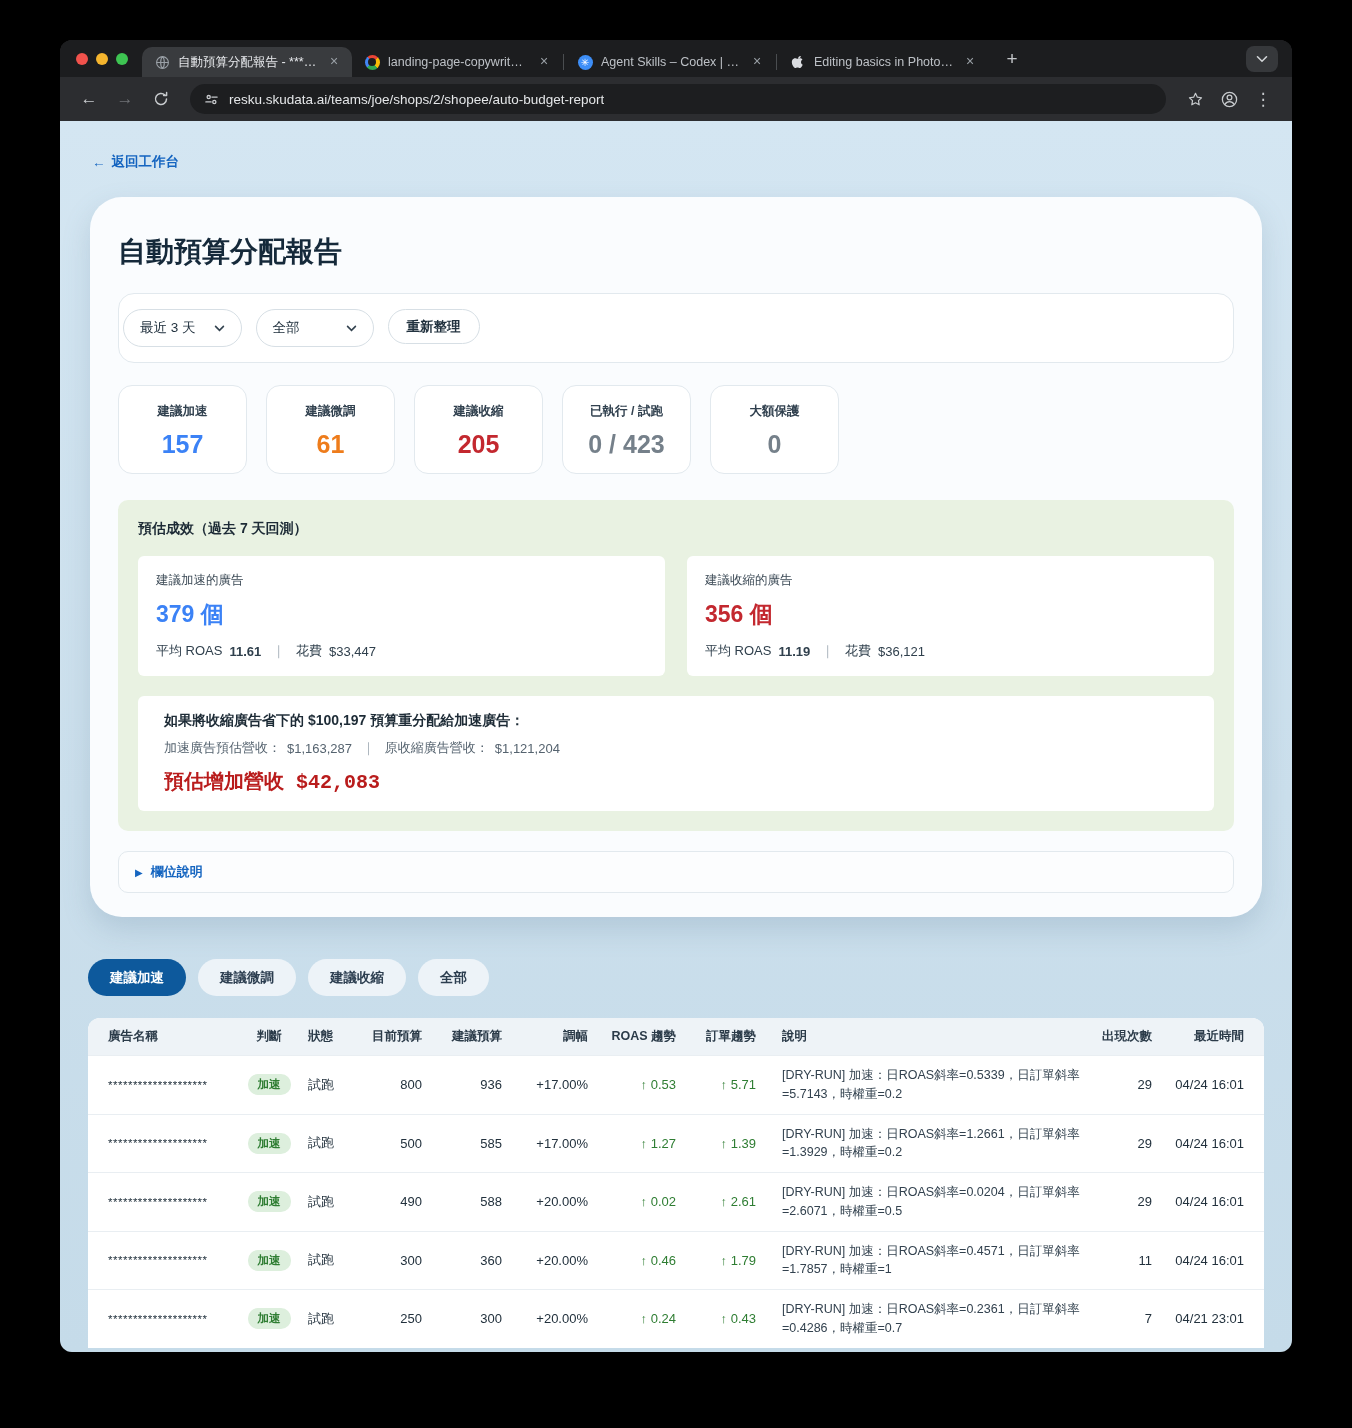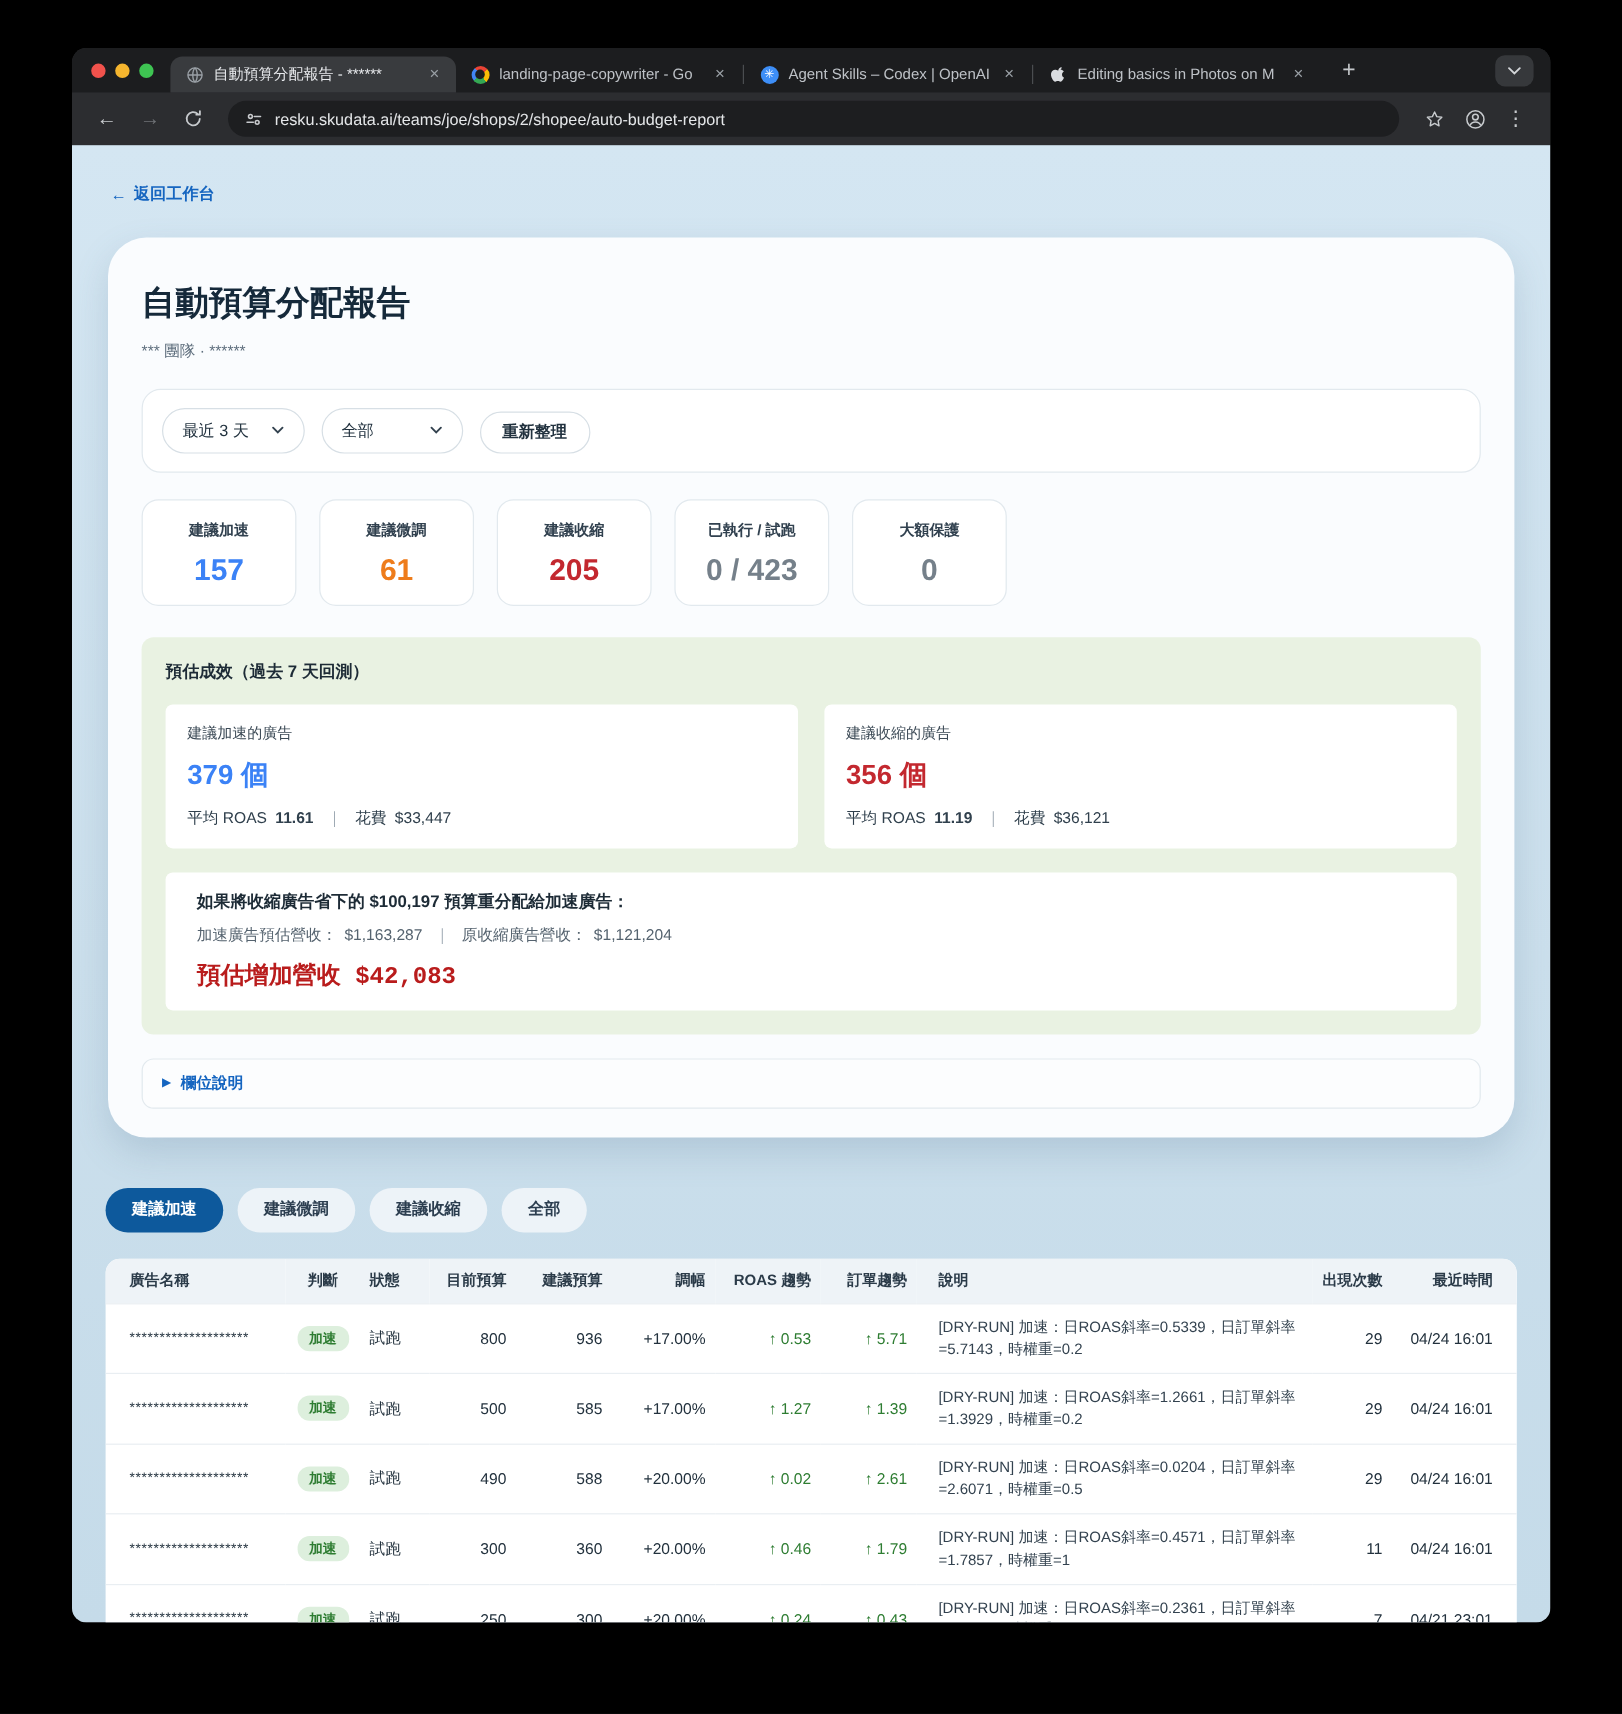--- a/index.html
+++ b/index.html
@@ -9,21 +9,21 @@
     position:absolute; left:60px; top:40px; width:1232px; height:1312px;
     border-radius:12px; overflow:hidden; background:#2c2d30;
     display:flex; flex-direction:column;
   }
 
   
   .tabstrip{ height:37px; background:#1c1d1f; display:flex; align-items:flex-end; flex-shrink:0; position:relative; }
   .traffic{ display:flex; gap:8px; align-items:center; height:100%; padding:0 14px 0 16px; }
   .traffic span{ width:12px; height:12px; border-radius:50%; display:block; }
   .light-red{ background:#f1524c; } .light-yellow{ background:#f5b52e; } .light-green{ background:#3ec452; }
-  .tab{ height:30px; display:flex; align-items:center; gap:8px; padding:0 10px 0 12px; width:238px; border-radius:10px 10px 0 0; color:#bdc1c6; font-size:12.5px; cursor:default; }
+  .tab{ height:30px; display:flex; align-items:center; gap:8px; padding:0 10px 0 12px; width:210px; border-radius:10px 10px 0 0; color:#bdc1c6; font-size:12.5px; cursor:default; }
   .tab.active{ background:#393b3e; color:#e8eaed; }
   .tab-title{ flex:1; white-space:nowrap; overflow:hidden; text-overflow:ellipsis; }
   .tab-close{ font-size:14px; color:#9aa0a6; width:16px; height:16px; line-height:15px; text-align:center; border-radius:50%; }
   .tab-sep{ width:1px; height:16px; background:#4a4d50; margin:0 1px 7px 1px; }
   .favicon{ width:16px; height:16px; flex-shrink:0; display:flex; align-items:center; justify-content:center; }
   .g-logo{ width:15px; height:15px; border-radius:50%; background:conic-gradient(from -40deg,#ea4335 0 25%,#fbbc05 25% 50%,#34a853 50% 75%,#4285f4 75% 100%); position:relative; }
   .g-logo::after{ content:""; position:absolute; inset:3.5px; border-radius:50%; background:#1c1d1f; }
   .oa-logo{ width:15px; height:15px; border-radius:50%; background:#3d8ef7; color:#fff; font-size:10px; display:flex; align-items:center; justify-content:center; }
   .newtab{ color:#c3c6c9; font-size:19px; margin:0 0 6px 12px; width:24px; height:24px; display:flex; align-items:center; justify-content:center; border-radius:50%; }
   .tabsearch{ position:absolute; right:14px; top:6px; width:32px; height:26px; border-radius:8px; background:#36383b; display:flex; align-items:center; justify-content:center; }
@@ -37,21 +37,21 @@
   .tool-right{ display:flex; align-items:center; gap:4px; }
 
   
   .content{ flex:1; background:linear-gradient(180deg,#d4e6f2 0%,#cbdfec 55%,#c5dbe9 100%); overflow:hidden; position:relative; }
   .backlink{ display:inline-flex; align-items:center; gap:6px; margin:32px 0 0 32px; color:#1565c0; font-size:13.5px; font-weight:bold; cursor:pointer; }
 
   .main-card{ margin:26px 30px 0 30px; background:#fafcfe; border-radius:32px; padding:36px 28px 24px 28px; box-shadow:0 12px 28px rgba(90,125,150,.22); }
   .page-title{ font-size:28px; font-weight:bold; color:#15293a; margin-left:0; }
   .page-subtitle{ margin-top:12px; font-size:13px; color:#5d6d7c; }
 
-  .filter-bar{ margin-top:22px; border:1px solid #e2e9ee; background:#fff; border-radius:16px; padding:15px 16px; display:flex; gap:14px; align-items:flex-end; }
+  .filter-bar{ margin-top:22px; border:1px solid #e2e9ee; background:#fff; border-radius:16px; padding:15px 4px; display:flex; gap:14px; align-items:flex-start; }
   .select-pill{ display:flex; align-items:center; justify-content:space-between; gap:18px; border:1px solid #d7dfe5; border-radius:19px; background:#fff; height:38px; padding:0 16px; font-size:13.5px; color:#22323f; min-width:118px; cursor:pointer; }
   .btn-pill{ border:1px solid #d7dfe5; border-radius:19px; background:#fff; height:35px; padding:0 18px; font-size:13.5px; font-weight:bold; color:#22323f; display:flex; align-items:center; cursor:pointer; }
 
   .stats-row{ display:flex; gap:19px; margin-top:22px; }
   .stat-card{ width:129px; border:1px solid #e2e9ee; background:#fff; border-radius:14px; padding:17px 6px 14px 6px; text-align:center; }
   .stat-label{ font-size:12.5px; color:#31414f; font-weight:bold; }
   .stat-value{ margin-top:10px; font-size:25px; font-weight:bold; }
   .c-green{ color:#3b82f6; } .c-orange{ color:#ee7c1b; } .c-red{ color:#c3282f; } .c-gray{ color:#75808a; }
 
   .estimate-panel{ margin-top:26px; background:#e9f2e2; border-radius:10px; padding:20px; }
@@ -189,21 +189,20 @@
 
   <div class="content">
 
     <div class="backlink">
       <span>←</span>
       <span>返回工作台</span>
     </div>
 
     <div class="main-card">
       <div class="page-title">自動預算分配報告</div>
-      <div class="page-subtitle">*** 團隊 · ******</div>
 
       <div class="filter-bar">
         <div class="select-pill">
           <span>最近 3 天</span>
           <svg width="11" height="7" viewBox="0 0 12 8" fill="none" stroke="#33424f" stroke-width="1.8" stroke-linecap="round">
               <path d="M1.5 1.6 6 6.2l4.5-4.6"></path>
             </svg>
         </div>
         <div class="select-pill">
           <span>全部</span>

